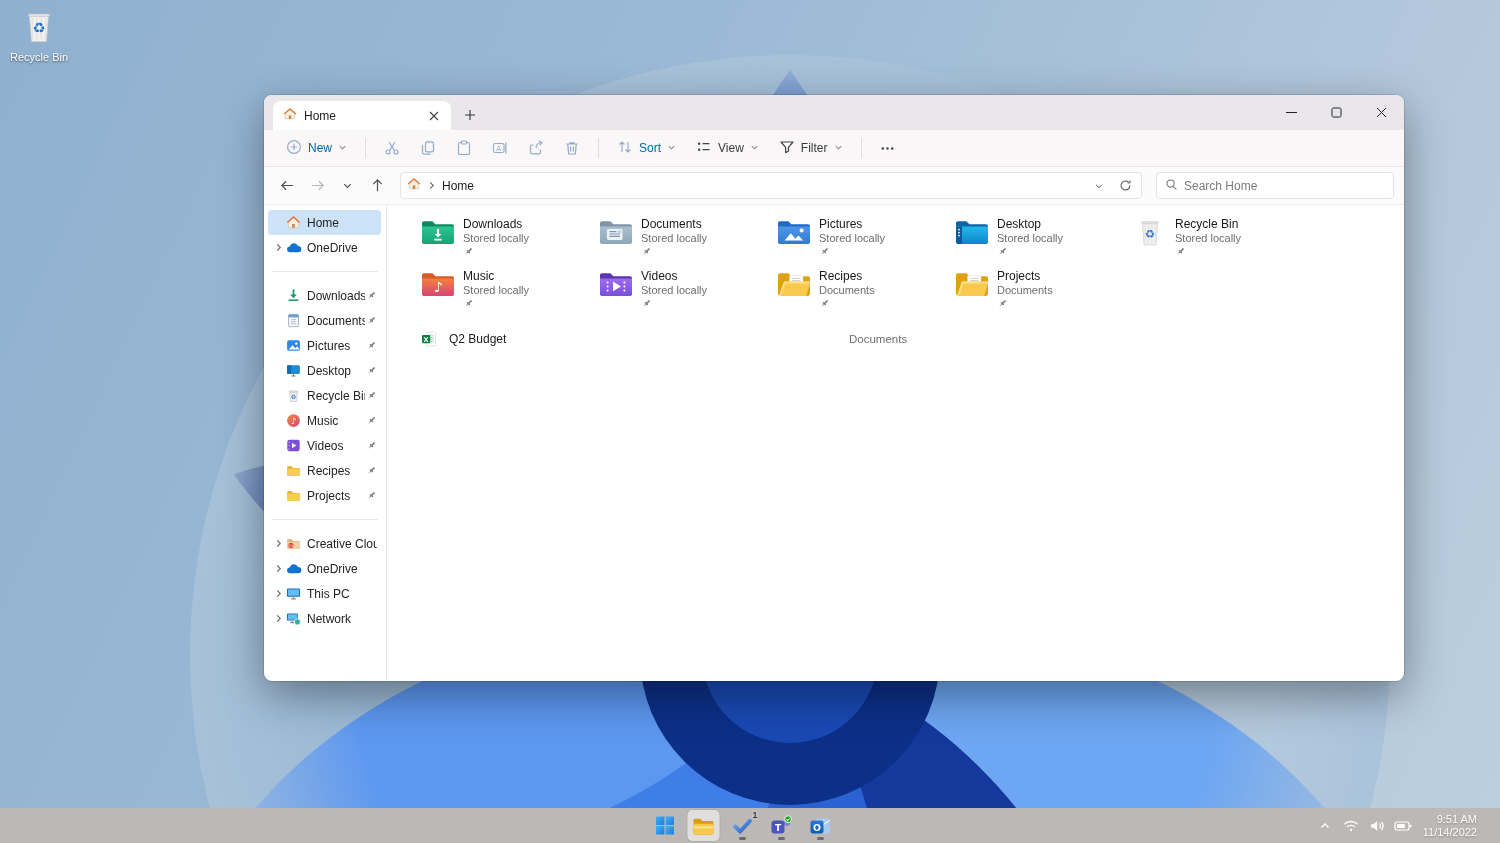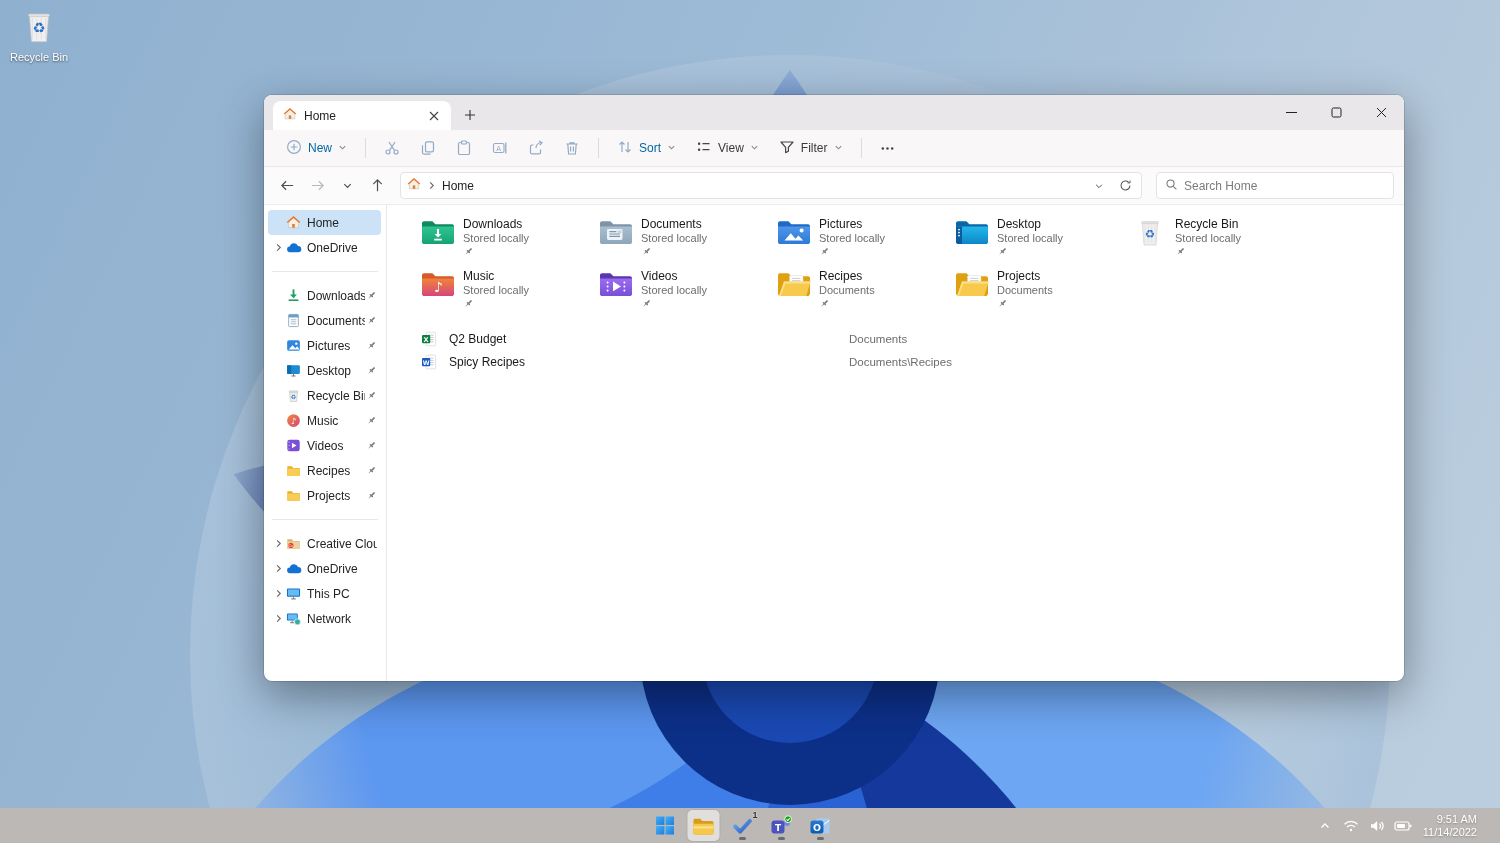--- a/index.html
+++ b/index.html
@@ -842,32 +842,20 @@
               <svg width="16" height="16" viewBox="0 0 16 16">
                 <rect x="5" y="1.2" width="9.6" height="13.6" rx="1" fill="#fff" stroke="#c6c6c6" stroke-width=".5"></rect>
                 <path d="M7 4.2h5.6M7 6.4h5.6M7 8.6h5.6M7 10.8h5.6" stroke="#a8cfb6" stroke-width=".9"></path>
                 <rect x="1" y="4" width="8.2" height="8.2" rx="1" fill="#107c41"></rect>
                 <text x="5.1" y="10.7" font-size="6.6" font-weight="bold" text-anchor="middle" fill="#fff" font-family="DejaVu Sans, sans-serif">X</text>
               </svg>
             </span>
             <span class="fname">Q2 Budget</span>
             <span class="floc">Documents</span>
           </div>
-          <div class="favrow">
-            <span class="fic">
-              <svg width="16" height="16" viewBox="0 0 16 16">
-                <rect x="5" y="1.2" width="9.6" height="13.6" rx="1" fill="#fff" stroke="#c6c6c6" stroke-width=".5"></rect>
-                <path d="M7 4.2h5.6M7 6.4h5.6M7 8.6h5.6M7 10.8h5.6" stroke="#b8cbe8" stroke-width=".9"></path>
-                <rect x="1" y="4" width="8.2" height="8.2" rx="1" fill="#185abd"></rect>
-                <text x="5.1" y="10.7" font-size="6.2" font-weight="bold" text-anchor="middle" fill="#fff" font-family="DejaVu Sans, sans-serif">W</text>
-              </svg>
-            </span>
-            <span class="fname">Spicy Recipes</span>
-            <span class="floc">Documents\Recipes</span>
-          </div>
         </div>
     </div>
   </div>
 
 </div>
 
 <div class="taskbar">
   <div class="tb-center" id="tb-center">
       <div class="tapp">
         <svg width="23" height="23" viewBox="0 0 24 24">

